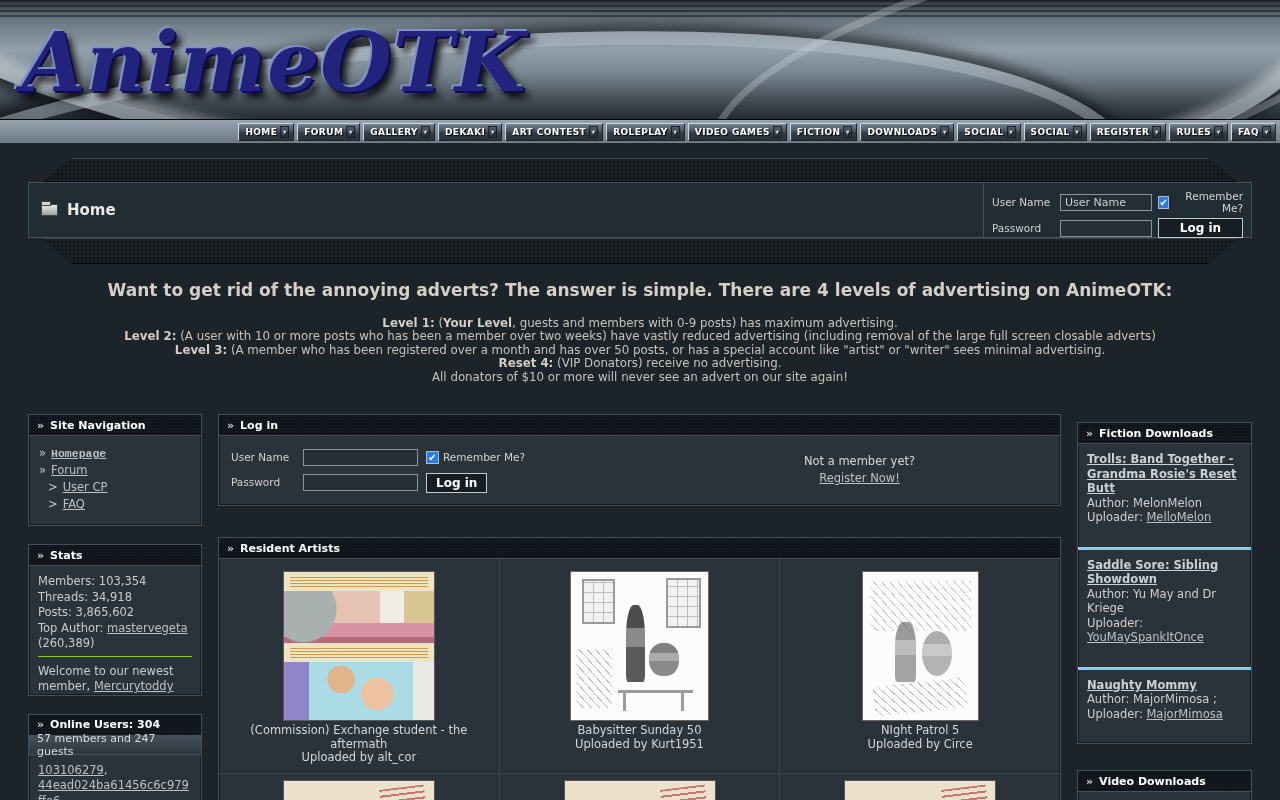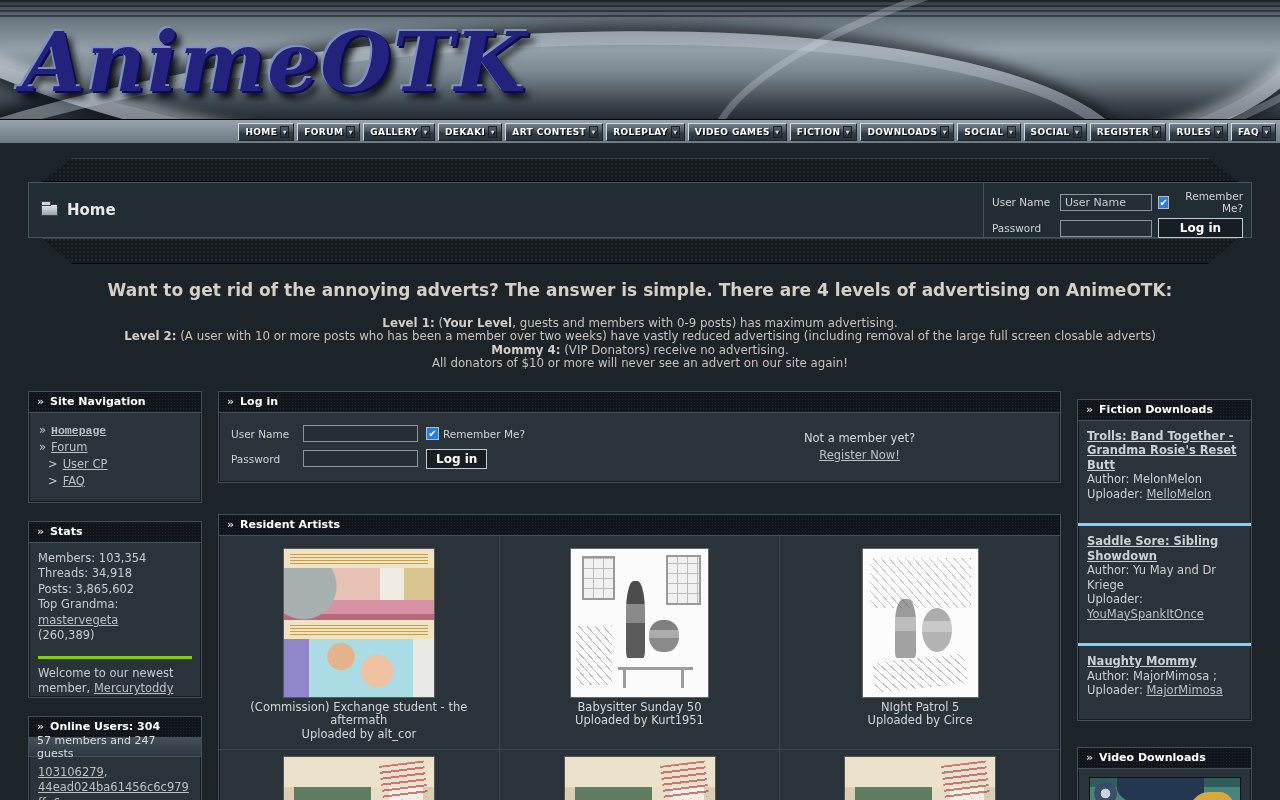--- a/index.html
+++ b/index.html
@@ -52,21 +52,21 @@
     font-family:"DejaVu Sans", sans-serif; }
   .cb-wrap { display:flex; align-items:center; gap:4px; }
   .cb { width:13px; height:13px; background:#2a7de0; border:1px solid #a9c0d2; color:#fff; font-size:10px; line-height:12px;
     text-align:center; display:inline-block; cursor:pointer; }
   .cb-label { font-size:10.5px; color:#d3d3d3;text-align:right; }
   .btn { background:#161d23; border:1px solid #c3cbd1; color:#fff; font-weight:bold; font-size:12px; padding:2px 9px; cursor:pointer;
     font-family:"DejaVu Sans", sans-serif; }
 
   
   .ad-heading { text-align:center; font-size:17px; font-weight:bold; color:#d6cfc6; margin:16px 12px 17px; }
-  .ad-levels { text-align:center; font-size:11.8px; line-height:13.4px; color:#c9c3bc; margin-bottom:20px; }
+  .ad-levels { text-align:center; font-size:11.8px; line-height:13.4px; color:#c9c3bc; margin-bottom:30px; }
   .ad-levels b { color:#d3cdc6; }
 
   
   .columns { display:flex; gap:16px; padding:0 28px; align-items:flex-start; }
   .col-left { width:174px; flex:none; }
   .col-center { flex:1; min-width:0; }
   .col-right { width:175px; flex:none; }
 
   .panel { border:1px solid #454f58; background:#2a333a; box-shadow:inset 0 0 0 1px #141a1f; }
   .phead { height:21px; display:flex; align-items:center; gap:6px; padding:0 8px;
@@ -78,21 +78,21 @@
   .p-sitenav { margin-bottom:18px; }
   .snav-body { padding:9px 10px 12px; font-size:11.5px; line-height:17px; }
   .snav-row { display:flex; gap:5px; }
   .snav-row.indent { padding-left:9px; }
   .snav-bullet { color:#c6c6c6; }
   a.lnk { color:#bcc1c5; text-decoration:underline; cursor:pointer; }
   a.lnk.bold { font-weight:bold;font-family:Liberation Mono, monospace; }
 
   .p-stats { margin-bottom:18px; }
   .stats-body { padding:8px 9px 0; font-size:11.5px; line-height:15.5px; color:#c9cdd0; }
-  .stats-welcome { border-top:3px solid #84cc16; margin-top:12px; padding-top:7px; }
+  .stats-welcome { border-top:1px solid #84cc16; margin-top:4px; padding-top:7px; }
 
   .subbar { height:19px; display:flex; align-items:center; padding:0 8px; font-size:11px; color:#dadde0;
     background:linear-gradient(180deg,#454f59,#2d3740); border-bottom:1px solid #454f58; }
   .users-body { padding:8px 9px; font-size:11.5px; line-height:15.8px; color:#b9bec2; word-wrap:break-word; }
 
   
   .p-login { margin-bottom:31px; }
   .login-body { display:flex; padding:10px 12px 12px; }
   .login-form { display:grid; grid-template-columns:64px 115px auto; grid-template-rows:22px 22px; column-gap:8px; row-gap:3px;
     align-items:center; width:440px; }
@@ -249,21 +249,22 @@
     </div>
   </div>
 
   <div class="deco-bar deco-bottom"></div>
 
   <div class="ad-heading">Want to get rid of the annoying adverts? The answer is simple. There are 4 levels of advertising on AnimeOTK:</div>
 
   <div class="ad-levels">
     <div><b>Level 1:</b><span> (</span><b>Your Level</b><span>, guests and members with 0-9 posts) has maximum advertising.</span></div>
     <div><b>Level 2:</b><span> (A user with 10 or more posts who has been a member over two weeks) have vastly reduced advertising (including removal of the large full screen closable adverts)</span></div>
-    <div><b>Mommy 4:</b><span> (VIP Donators) receive no advertising.</span></div>
+    <div><b>Level 3:</b><span> (A member who has been registered over a month and has over 50 posts, or has a special account like "artist" or "writer" sees minimal advertising.</span></div>
+    <div><b>Reset 4:</b><span> (VIP Donators) receive no advertising.</span></div>
     <div>All donators of $10 or more will never see an advert on our site again!</div>
   </div>
 
   <div class="columns">
 
     <aside class="col-left">
       <div class="panel p-sitenav">
         <div class="phead">
           <span class="arr">»</span>
           <span>Site Navigation</span>
@@ -290,21 +291,21 @@
 
       <div class="panel p-stats">
         <div class="phead">
           <span class="arr">»</span>
           <span>Stats</span>
         </div>
         <div class="stats-body">
           <div>Members: 103,354</div>
           <div>Threads: 34,918</div>
           <div>Posts: 3,865,602</div>
-          <div><span>Top Grandma: </span><a class="lnk">mastervegeta</a></div>
+          <div><span>Top Author: </span><a class="lnk">mastervegeta</a></div>
           <div>(260,389)</div>
           <div class="stats-welcome"><span>Welcome to our newest member, </span><a class="lnk">Mercurytoddy</a></div>
         </div>
       </div>
 
       <div class="panel p-online">
         <div class="phead">
           <span class="arr">»</span>
           <span>Online Users: 304</span>
         </div>

